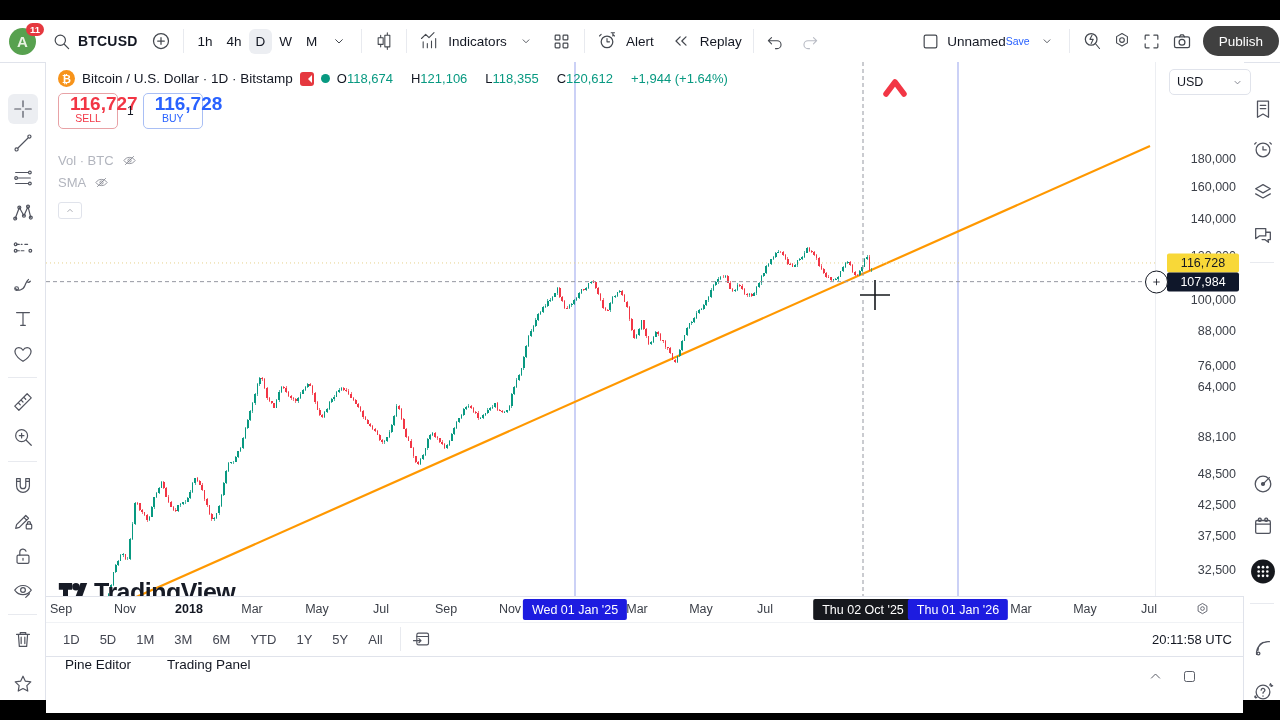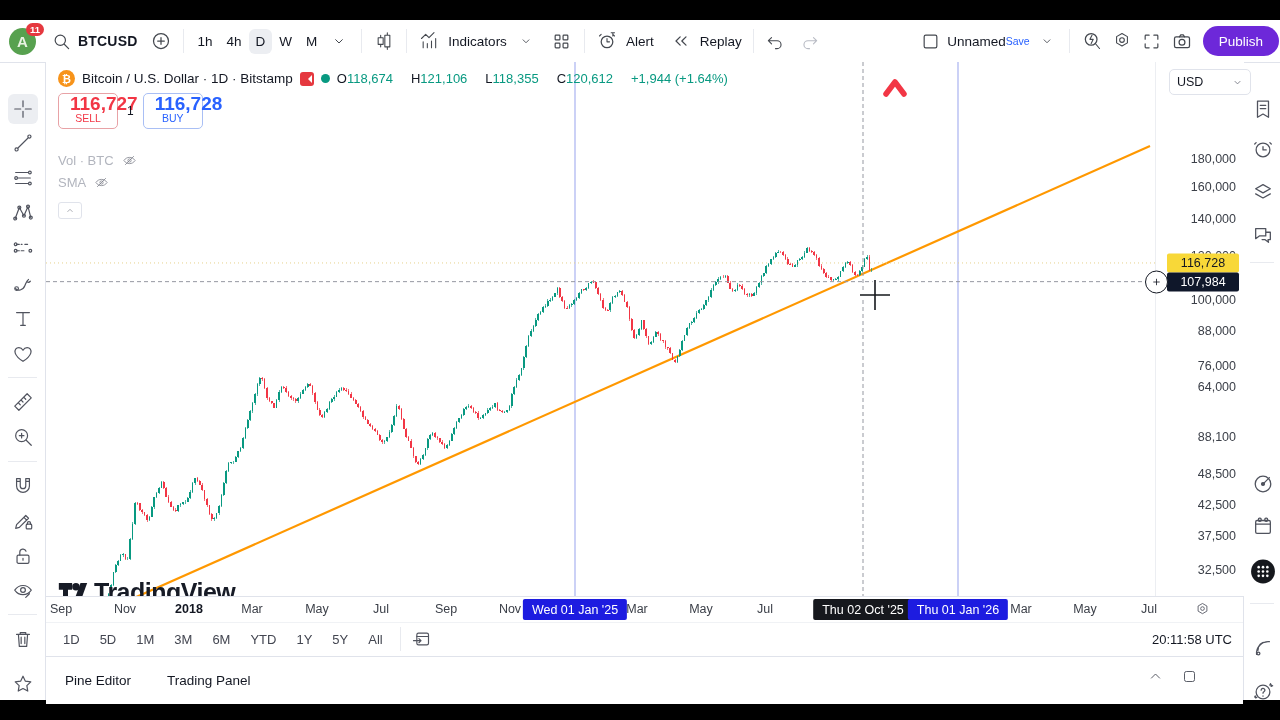--- a/index.html
+++ b/index.html
@@ -16,21 +16,21 @@
           font-weight:bold;font-size:15px;display:flex;align-items:center;justify-content:center;margin:0 10px 0 9px;}
   .avatar .badge{position:absolute;top:-5px;right:-8px;background:#e5383f;color:#fff;font-size:9.5px;font-weight:bold;
           border-radius:8px;padding:1px 4px;}
   .sym{font-size:14px;font-weight:bold;color:#131722;margin:0 8px 0 2px;letter-spacing:.2px;}
   .iv{font-size:13.5px;color:#131722;padding:5px 7px;border-radius:6px;cursor:pointer;}
   .iv.active{background:#eceef2;}
   .tb-label{font-size:13.5px;color:#131722;margin:0 4px;}
   .unnamed{display:flex;flex-direction:row;align-items:center;line-height:13px;margin:0 2px;}
   .unnamed .nm{font-size:13.5px;color:#131722;}
   .unnamed .sv{font-size:10.5px;color:#2962ff;}
-  .publish{background:#6d28d9;color:#fff;font-size:13.5px;border-radius:16px;height:30px;padding:0 16px;
+  .publish{background:#404040;color:#fff;font-size:13.5px;border-radius:16px;height:30px;padding:0 16px;
            display:flex;align-items:center;margin:0 1px 0 6px;cursor:pointer;}
   
   .lefttb{position:absolute;left:0;top:43px;width:45px;height:637px;background:#fff;border-right:1px solid #e0e3eb;}
   .ltb{position:absolute;left:8px;width:30px;height:30px;border-radius:6px;display:flex;align-items:center;justify-content:center;cursor:pointer;}
   .ltb svg{stroke:#50535e;fill:none;stroke-width:1.3;stroke-linecap:round;stroke-linejoin:round;}
   .ltb.sel{background:#eceef2;}
   .ltb-hr{position:absolute;left:8px;width:29px;height:1px;background:#e8eaef;}
   
   .righttb{position:absolute;left:1243px;top:43px;width:37px;height:637px;background:#fff;border-left:1px solid #e0e3eb;}
   .rtb{position:absolute;left:6px;width:26px;height:26px;display:flex;align-items:center;justify-content:center;cursor:pointer;}
@@ -82,22 +82,22 @@
   .tb-blue{background:#1d1ce0;}
   .tb-black{background:#16181d;}
   .ax-gear{position:absolute;right:32px;top:4px;cursor:pointer;}
   .ax-gear svg{stroke:#50535e;fill:none;stroke-width:1.2;}
   
   .rangebar{position:absolute;left:46px;top:602px;width:1197px;height:33px;background:#fff;border-top:1px solid #f0f2f5;
             display:flex;align-items:center;padding-left:10px;box-sizing:border-box;}
   .rng{font-size:13px;color:#434651;padding:4px 7px;border-radius:5px;cursor:pointer;}
   .clock{position:absolute;right:11px;font-size:13px;color:#131722;}
   
-  .tabsrow{position:absolute;left:46px;top:636px;width:1197px;height:48px;background:#fff;border-top:1px solid #e0e3eb;
-           display:flex;align-items:center;gap:36px;padding-left:19px;box-sizing:border-box;}
+  .tabsrow{position:absolute;left:46px;top:636px;width:1197px;height:57px;background:#fff;border-top:1px solid #e0e3eb;
+           display:flex;gap:36px;padding-left:19px;box-sizing:border-box;}
   .btab{font-size:13.5px;color:#131722;cursor:pointer;}
   .panel-ctl{position:absolute;display:flex;gap:18px;right:46px;top:12px;}
   .panel-ctl svg{stroke:#50535e;fill:none;stroke-width:1.5;cursor:pointer;}
 </style>
 </head>
 <body>
 
 <div class="stage">
 <div class="ui">
 

